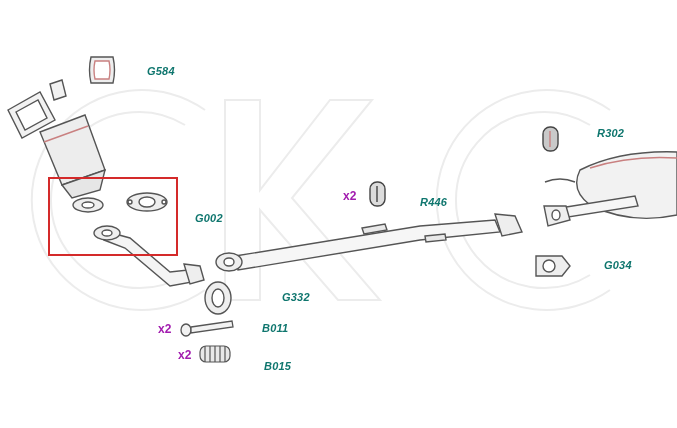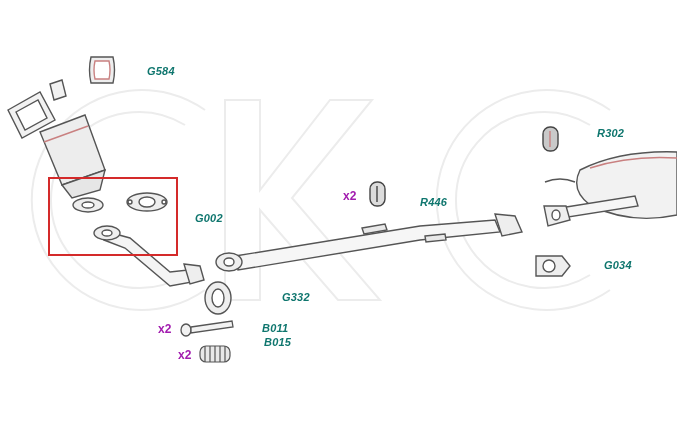--- a/index.html
+++ b/index.html
@@ -107,15 +107,15 @@
 
   <div class="lbl" style="left:147px; top:65px;">G584</div>
   <div class="lbl" style="left:195px; top:196px;margin-top:16px;">G002</div>
   <div class="qty" style="left:343px; top:189px;">x2</div>
   <div class="lbl" style="left:420px; top:196px;">R446</div>
   <div class="lbl" style="left:597px; top:127px;">R302</div>
   <div class="lbl" style="left:262px; top:291px;margin-left:20px;">G332</div>
   <div class="qty" style="left:158px; top:322px;">x2</div>
   <div class="lbl" style="left:262px; top:322px;text-align:right;">B011</div>
   <div class="qty" style="left:178px; top:348px;">x2</div>
-  <div class="lbl" style="left:264px; top:336px;">B015</div>
+  <div class="lbl" style="left:264px; top:360px;">B015</div>
   <div class="lbl" style="left:604px; top:259px;text-align:center;">G034</div>
 </div>
 
 </body></html>

